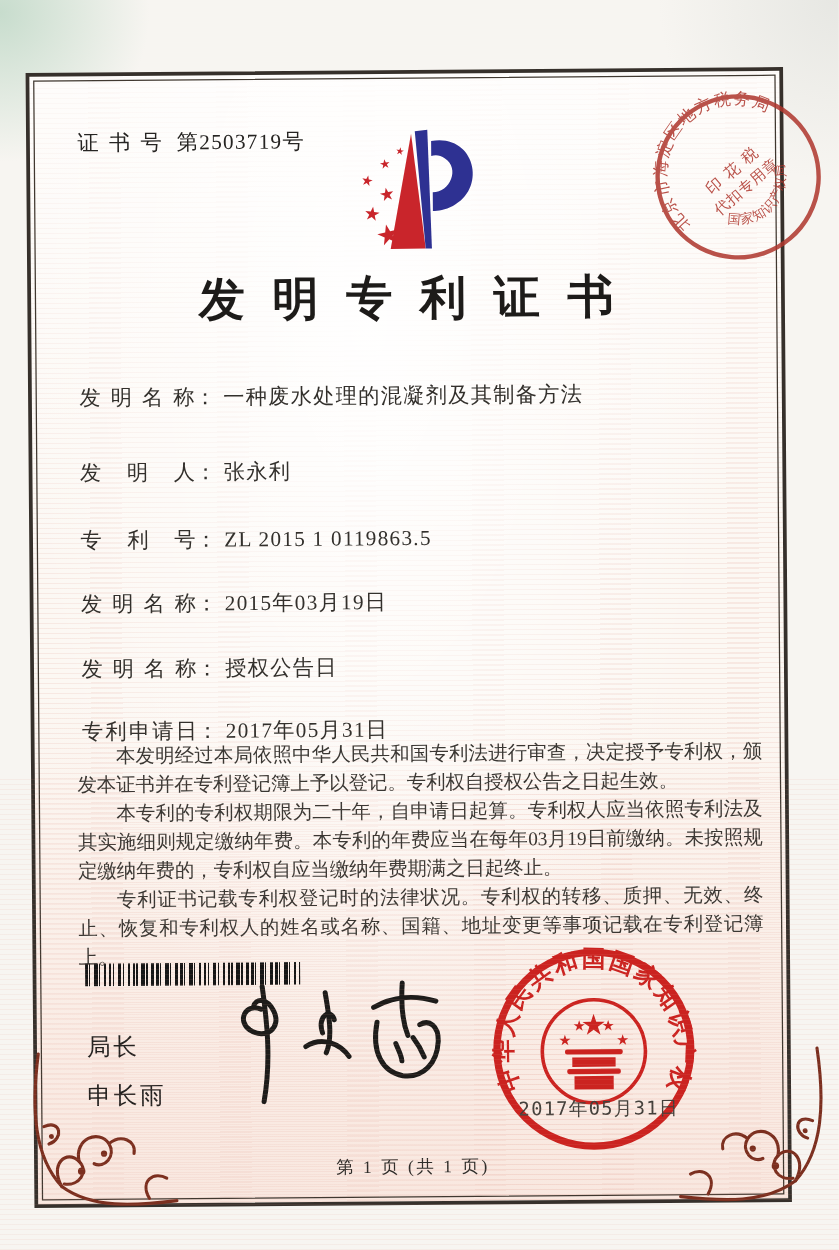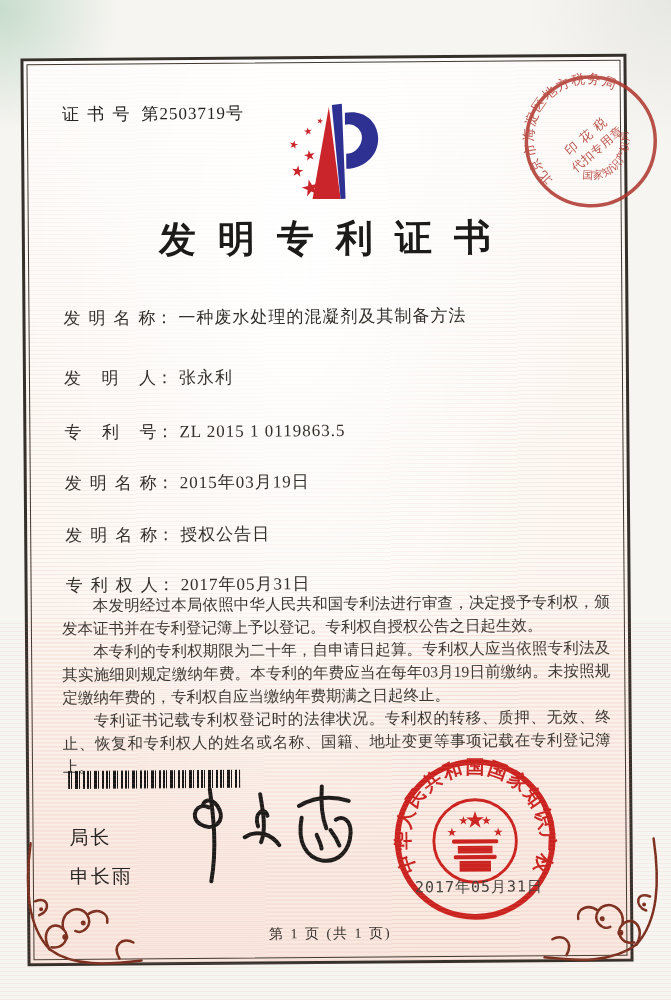--- a/index.html
+++ b/index.html
@@ -123,21 +123,21 @@
   <div class="abs field" style="top:360px">
     <span class="flabel">专利号</span><span>：</span><span class="fvalue">ZL 2015 1 0119863.5</span>
   </div>
   <div class="abs field" style="top:411px">
     <span class="flabel">发明名称</span><span>：</span><span class="fvalue">2015年03月19日</span>
   </div>
   <div class="abs field" style="top:463px">
     <span class="flabel">发明名称</span><span>：</span><span class="fvalue">授权公告日</span>
   </div>
   <div class="abs field" style="top:513px">
-    <span class="flabel">专利权人</span><span>：</span><span class="fvalue">2017年05月31日</span>
+    <span class="flabel">专利申请日</span><span>：</span><span class="fvalue">2017年05月31日</span>
   </div>
 
   <div class="abs body-text">
     <p>本发明经过本局依照中华人民共和国专利法进行审查，决定授予专利权，颁发本证书并在专利登记簿上予以登记。专利权自授权公告之日起生效。</p>
     <p>本专利的专利权期限为二十年，自申请日起算。专利权人应当依照专利法及其实施细则规定缴纳年费。本专利的年费应当在每年03月19日前缴纳。未按照规定缴纳年费的，专利权自应当缴纳年费期满之日起终止。</p>
     <p>专利证书记载专利权登记时的法律状况。专利权的转移、质押、无效、终止、恢复和专利权人的姓名或名称、国籍、地址变更等事项记载在专利登记簿上。</p>
   </div>
 
   <div class="abs barcode"></div>
 

